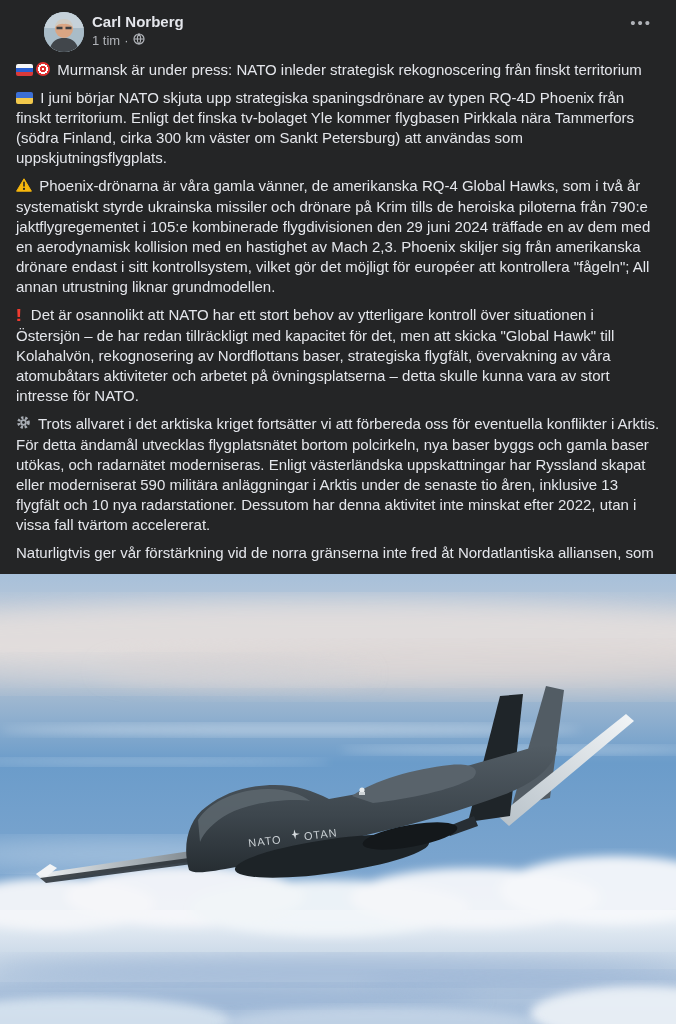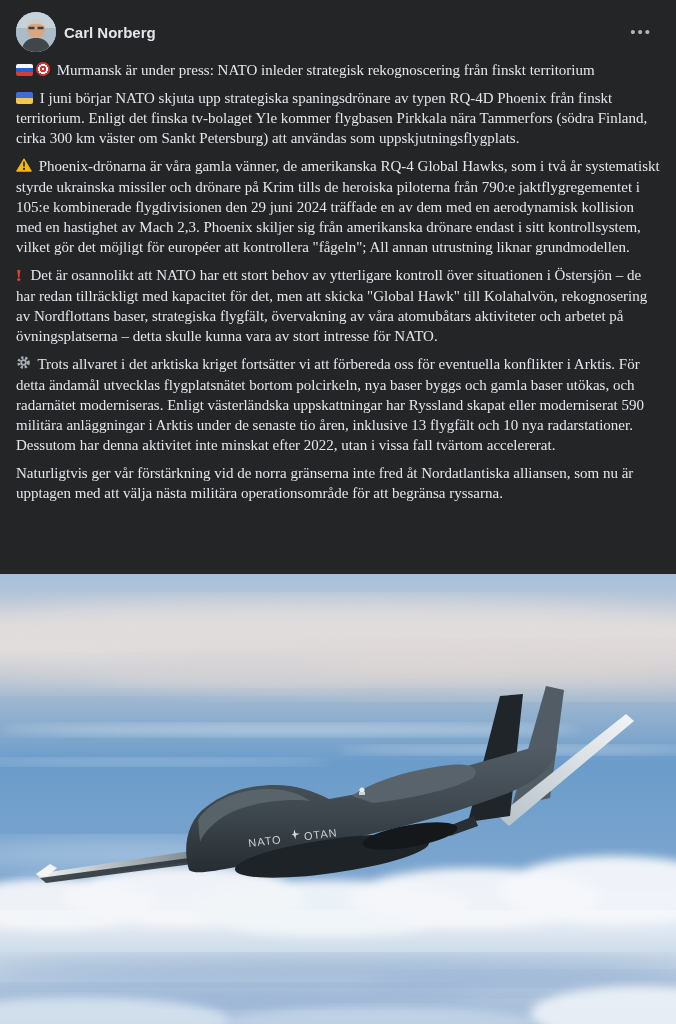--- a/index.html
+++ b/index.html
@@ -1,28 +1,28 @@
 <!DOCTYPE html>
 <html><head>
 <meta charset="utf-8">
 <style>
   html,body{margin:0;padding:0;background:#18191a;}
   body{width:676px;height:1024px;overflow:hidden;font-family:"Liberation Sans",sans-serif;}
   .post{position:relative;width:676px;height:1024px;background:#242526;overflow:hidden;}
 
   
-  .header{display:flex;align-items:center;padding:12px 16px 6px 16px;}
+  .header{display:flex;align-items:flex-start;padding:12px 16px 6px 16px;margin-left:28px;}
   .avatar{width:40px;height:40px;border-radius:50%;overflow:hidden;flex:0 0 40px;background:#9fb2bd;cursor:pointer;}
   .hinfo{margin-left:8px;flex:1;min-width:0;}
   .name{color:#e4e6eb;font-size:15px;font-weight:700;line-height:19px;cursor:pointer;}
   .meta{display:flex;align-items:center;gap:4px;color:#b0b3b8;font-size:13px;line-height:16px;margin-top:2px;}
   .more{color:#b0b3b8;font-size:15px;letter-spacing:2px;padding:6px 8px;border-radius:6px;cursor:pointer;user-select:none;line-height:10px;}
 
   
-  .text-area{padding:2px 16px 0 16px;color:#e4e6eb;font-size:15px;line-height:20px;height:504px;overflow:hidden;font-family:Liberation Serif, serif;}
+  .text-area{padding:2px 16px 0 16px;color:#e4e6eb;font-size:15px;line-height:20px;height:504px;overflow:hidden;}
   .para{margin:0 0 8px 0;}
   .icn{display:inline-block;vertical-align:-1px;margin-right:3px;}
   .flag{width:17px;height:12px;border-radius:2px;}
   .flag-ru{background:linear-gradient(#f7f7f7 0 33%,#2a5fd0 33% 66%,#d93a3a 66% 100%);}
   .flag-ua{background:linear-gradient(#3b6fd6 0 50%,#f2c94c 50% 100%);}
   .target{width:14px;height:14px;border-radius:50%;
     background:radial-gradient(circle at 50% 50%,#ffffff 0 1.5px,#e03131 1.5px 3.5px,#ffffff 3.5px 5px,#e03131 5px 7px);}
   .excl{color:#f03b30;font-weight:900;font-size:17px;vertical-align:-1px;margin-right:5px;display:inline-block;transform:scaleX(1.25);}
 
   
@@ -40,20 +40,30 @@
         <rect width="40" height="40" fill="#a9bcc8"></rect>
         <rect width="40" height="16" fill="#c6d2da"></rect>
         <circle cx="20" cy="17" r="9" fill="#d9a583"></circle>
         <path d="M11,15 Q12,7 20,7 Q28,7 29,15 Q24,11 20,12 Q15,11 11,15 Z" fill="#cfcbc2"></path>
         <path d="M12.5,16 h6 M21.5,16 h6" stroke="#3c3f41" stroke-width="2.4" fill="none"></path>
         <path d="M5,40 C7,28 14,26 20,26 C26,26 33,28 35,40 Z" fill="#41464b"></path>
       </svg>
     </div>
     <div class="hinfo">
       <div class="name">Carl Norberg</div>
+      <div class="meta">
+        <span>1 tim</span>
+        <span>·</span>
+        <span class="icn" style="margin-right:0;vertical-align:-2px;">
+          <svg width="12" height="12" viewBox="0 0 12 12">
+            <circle cx="6" cy="6" r="5" fill="none" stroke="#b0b3b8" stroke-width="1.2"></circle>
+            <path d="M1,6 H11 M6,1 C3.7,3.4 3.7,8.6 6,11 C8.3,8.6 8.3,3.4 6,1 Z" fill="none" stroke="#b0b3b8" stroke-width="1.1"></path>
+          </svg>
+        </span>
+      </div>
     </div>
     <div class="more">•••</div>
   </div>
 
   <div class="text-area">
 
     <p class="para">
       <span class="icn flag flag-ru"></span><span class="icn target"></span>
       <span>Murmansk är under press: NATO inleder strategisk rekognoscering från finskt territorium</span>
     </p>

